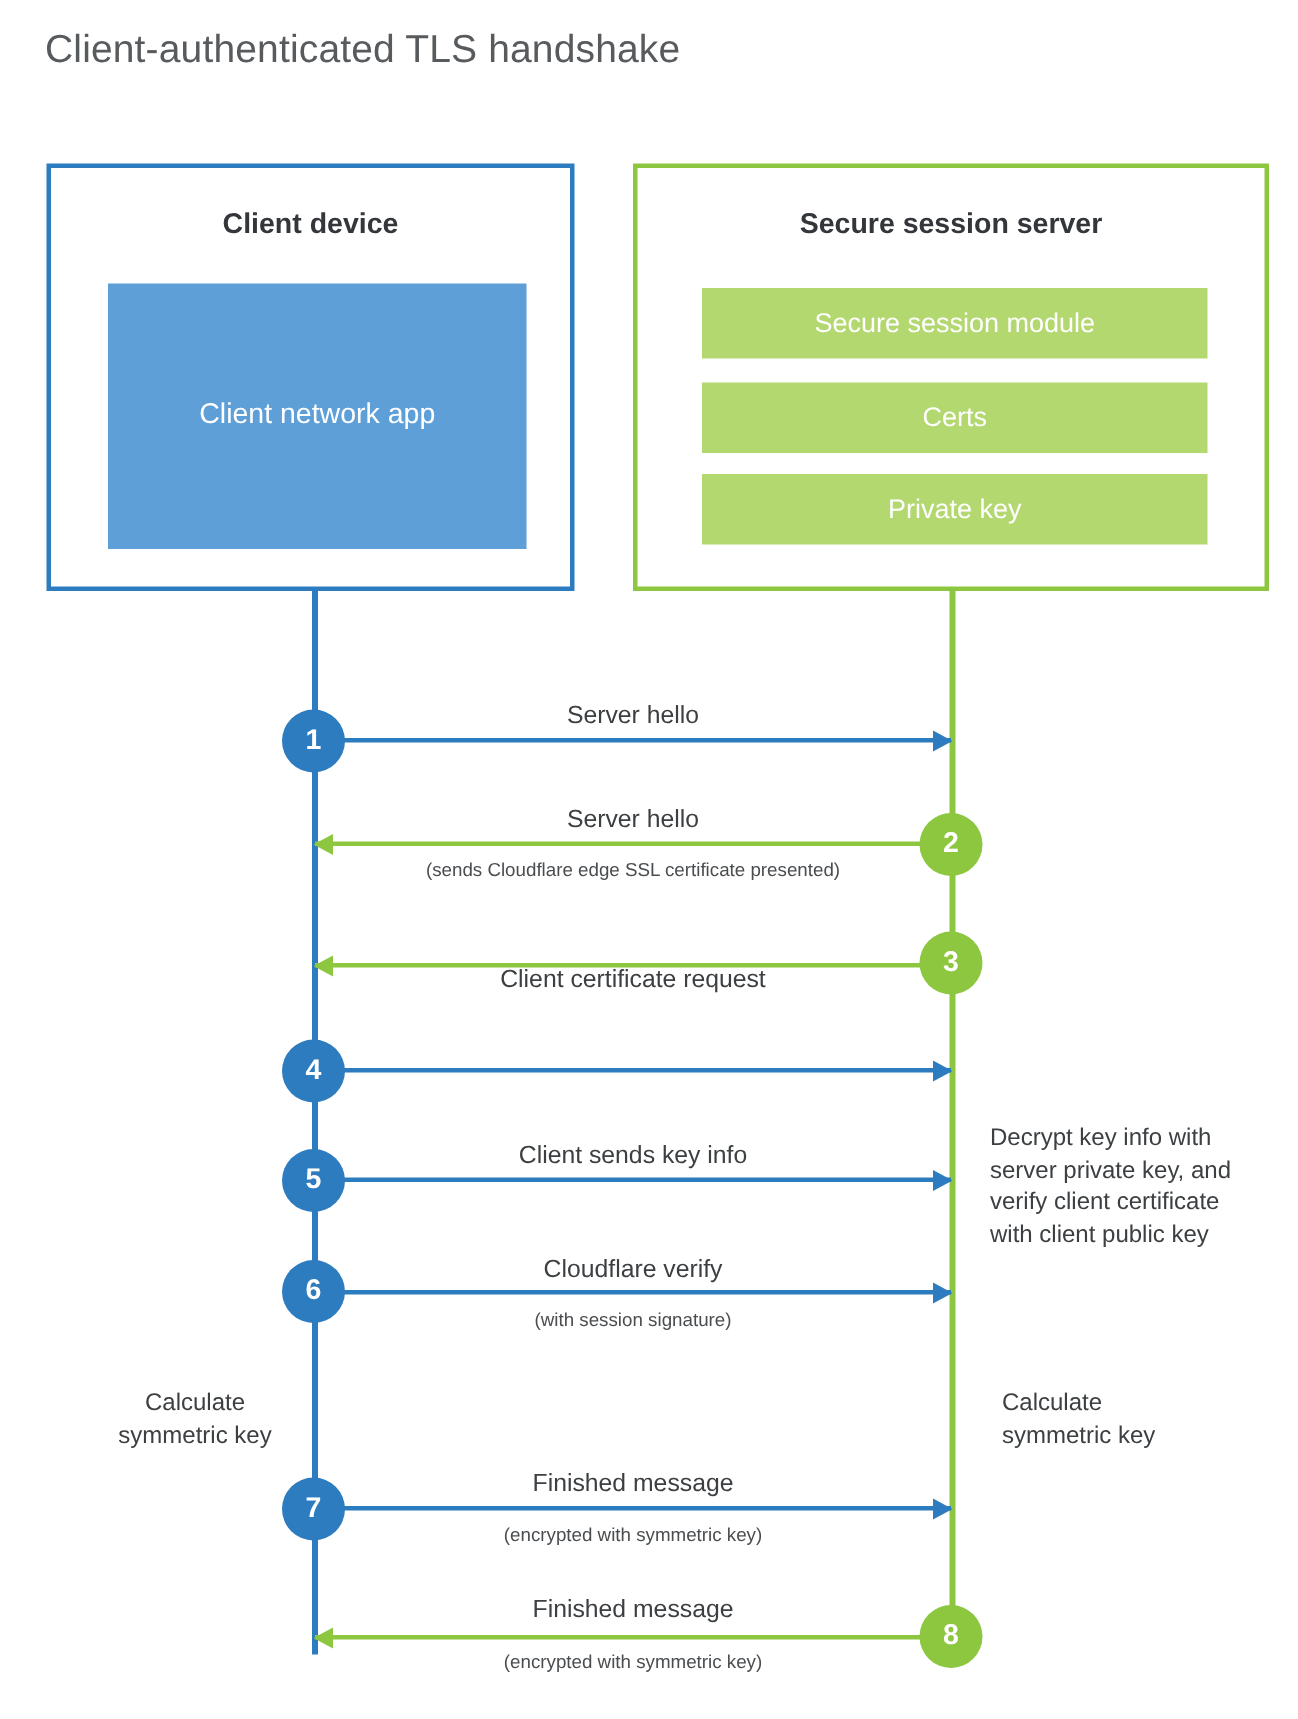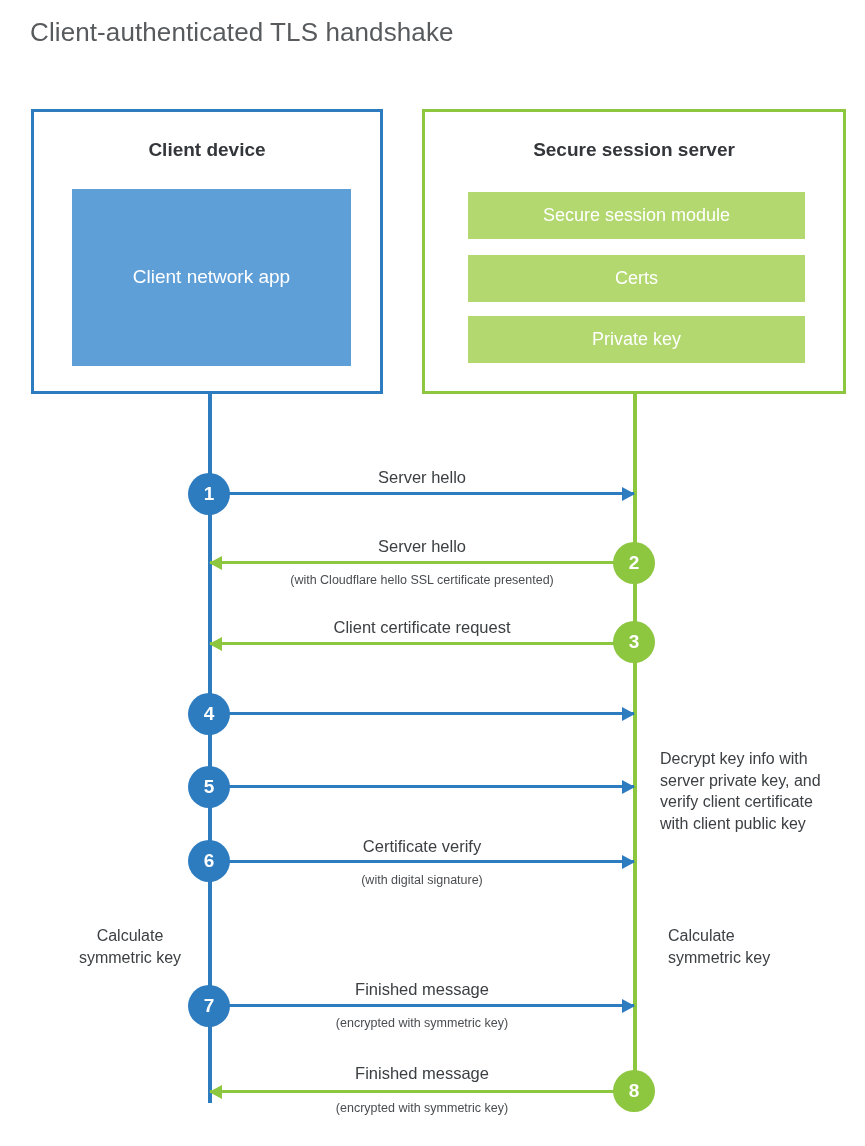--- a/index.html
+++ b/index.html
@@ -111,44 +111,45 @@
   <div class="msg-main" style="left:210px;top:468px;width:424px;">Server hello</div>
   <div class="arrow blue" style="left:210px;top:492px;width:424px;">
       <span class="head"></span>
     </div>
   <div class="step blue" style="left:188px;top:473px;">1</div>
 
   <div class="msg-main" style="left:210px;top:537px;width:424px;">Server hello</div>
   <div class="arrow green" style="left:210px;top:561px;width:424px;">
       <span class="head"></span>
     </div>
-  <div class="msg-sub" style="left:210px;top:573px;width:424px;">(with Cloudflare hello SSL certificate presented)</div>
+  <div class="msg-sub" style="left:210px;top:573px;width:424px;">(sends Cloudflare edge SSL certificate presented)</div>
   <div class="step green" style="left:613px;top:542px;">2</div>
 
-  <div class="msg-main" style="left:210px;top:618px;width:424px;text-align:center;">Client certificate request</div>
+  <div class="msg-main" style="left:210px;top:644px;width:424px;text-align:center;">Client certificate request</div>
   <div class="arrow green" style="left:210px;top:642px;width:424px;">
       <span class="head"></span>
     </div>
   <div class="step green" style="left:613px;top:621px;">3</div>
 
   <div class="arrow blue" style="left:210px;top:712px;width:424px;">
       <span class="head"></span>
     </div>
   <div class="step blue" style="left:188px;top:693px;">4</div>
 
+  <div class="msg-main" style="left:210px;top:761px;width:424px;">Client sends key info</div>
   <div class="arrow blue" style="left:210px;top:785px;width:424px;">
       <span class="head"></span>
     </div>
   <div class="step blue" style="left:188px;top:766px;">5</div>
 
-  <div class="msg-main" style="left:210px;top:837px;width:424px;">Certificate verify</div>
+  <div class="msg-main" style="left:210px;top:837px;width:424px;">Cloudflare verify</div>
   <div class="arrow blue" style="left:210px;top:860px;width:424px;">
       <span class="head"></span>
     </div>
-  <div class="msg-sub" style="left:210px;top:873px;width:424px;">(with digital signature)</div>
+  <div class="msg-sub" style="left:210px;top:873px;width:424px;">(with session signature)</div>
   <div class="step blue" style="left:188px;top:840px;">6</div>
 
   <div class="msg-main" style="left:210px;top:980px;width:424px;">Finished message</div>
   <div class="arrow blue" style="left:210px;top:1004px;width:424px;">
       <span class="head"></span>
     </div>
   <div class="msg-sub" style="left:210px;top:1016px;width:424px;">(encrypted with symmetric key)</div>
   <div class="step blue" style="left:188px;top:985px;">7</div>
 
   <div class="msg-main" style="left:210px;top:1064px;width:424px;">Finished message</div>

